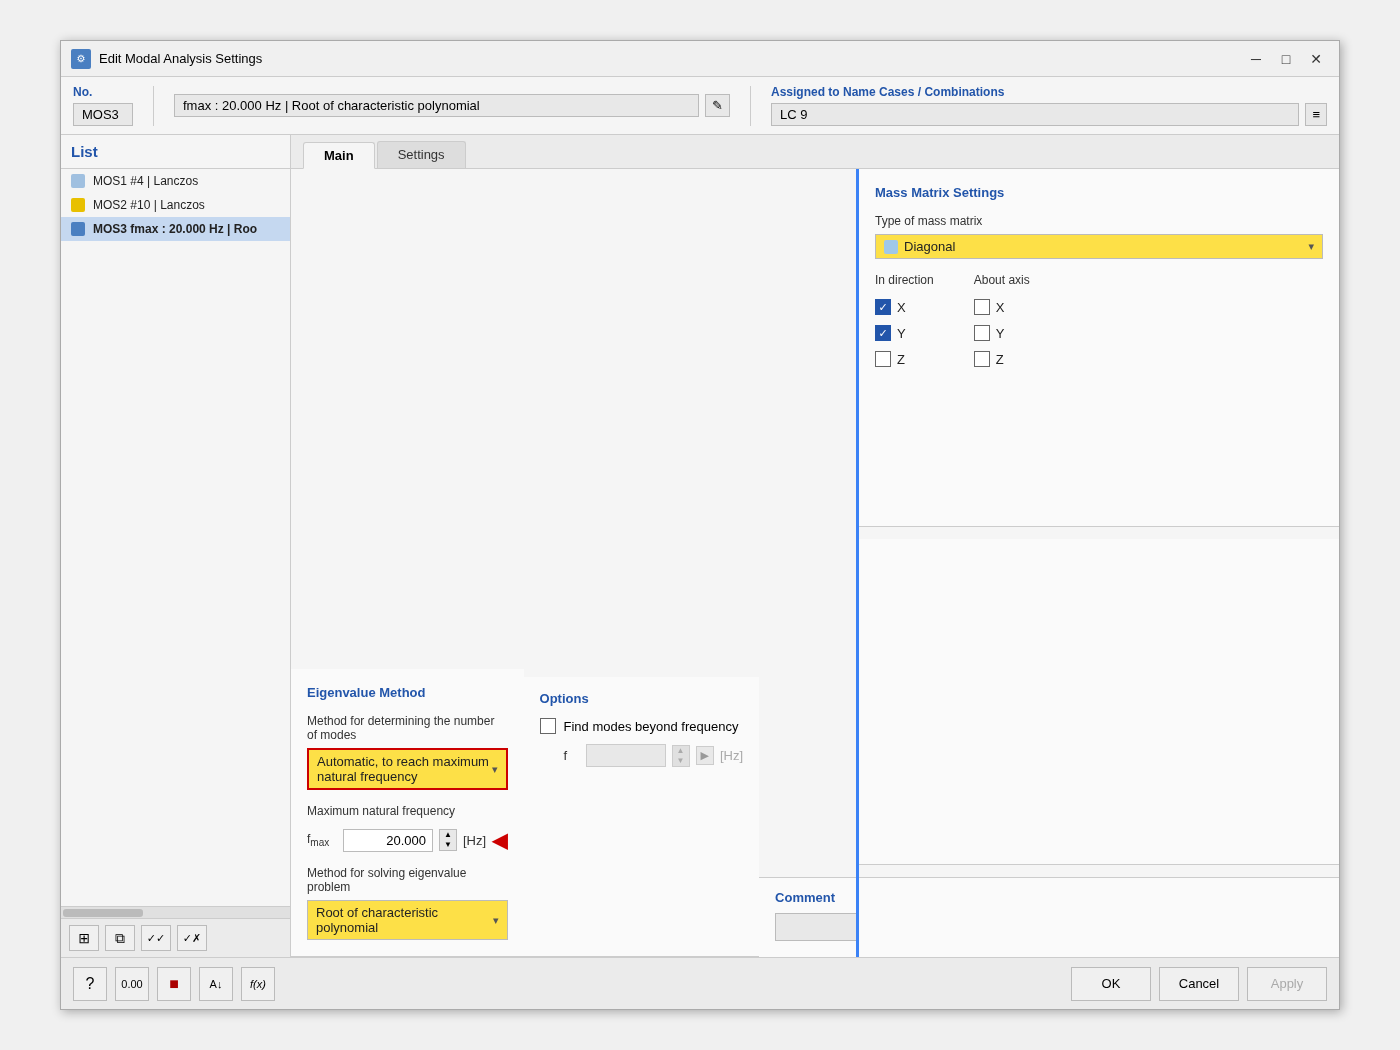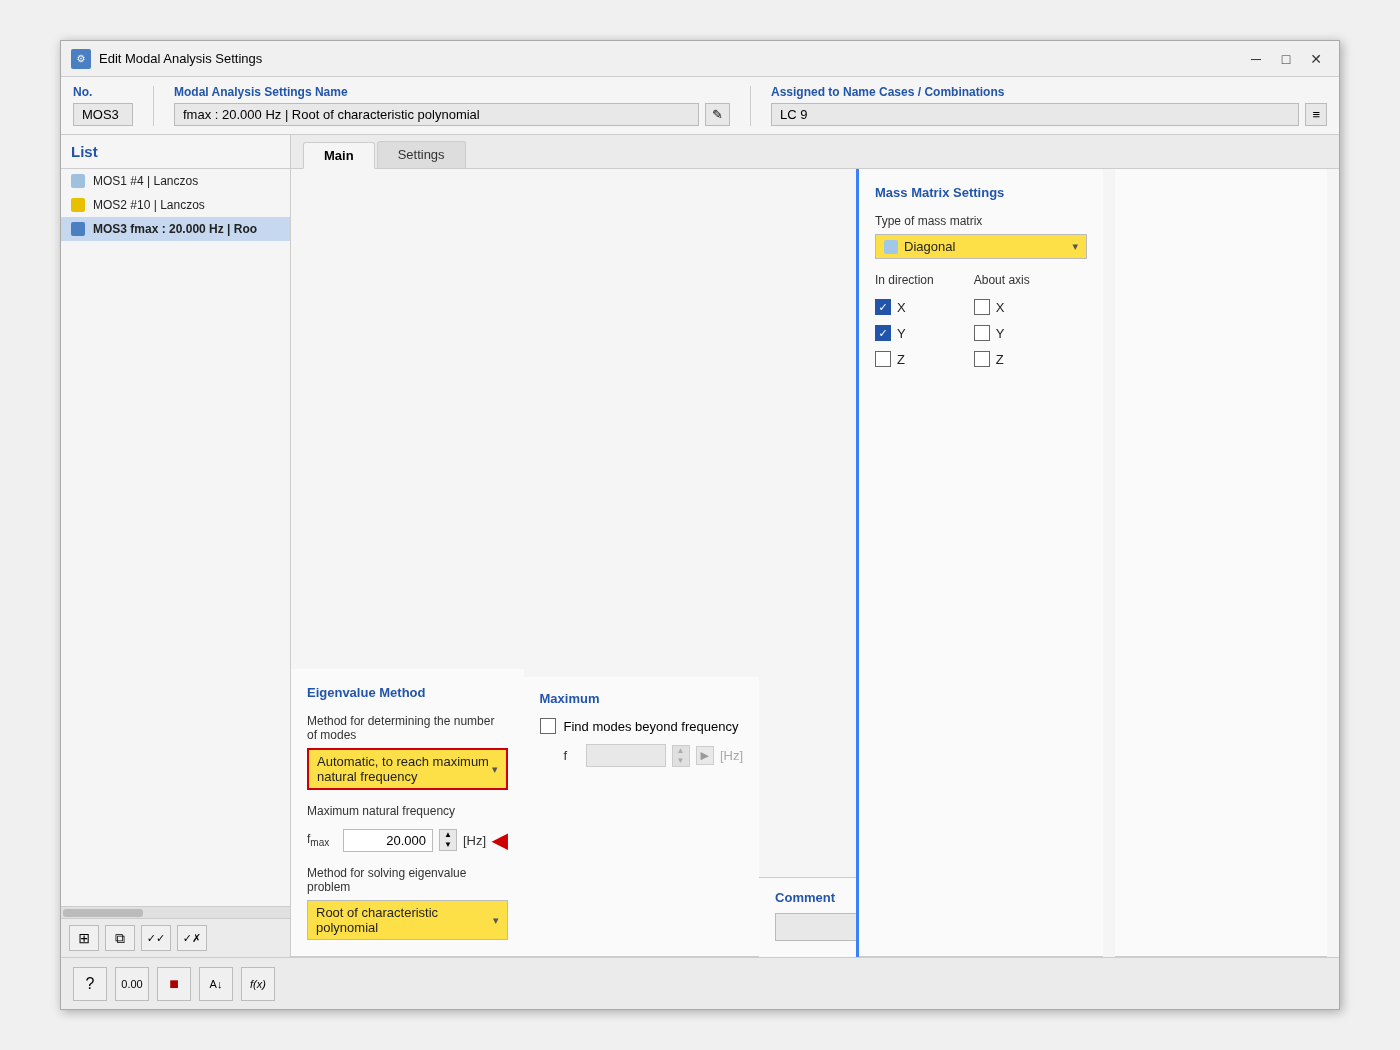--- a/index.html
+++ b/index.html
@@ -259,20 +259,21 @@
       flex: 1;
       border-right: 3px solid #3b82f6;
       display: flex;
       flex-direction: row;
       overflow: hidden;
       align-items: flex-end;
     }
     .section-right {
       width: 480px;
       display: flex;
+      flex-direction: column;
       overflow: hidden;
       gap: 12px;
     }
 
     
     .eigen-section {
       flex: 1;
       padding: 16px;
       border-bottom: 1px solid #ccc;
       background: #fafafa;
@@ -611,21 +612,20 @@
     </div>
   </div>
 
   <div class="header-row">
     <div class="header-col">
       <span class="header-label">No.</span>
       <div class="header-no-box">MOS3</div>
     </div>
     <div class="header-separator"></div>
     <div class="header-col" style="flex:1">
-      <span class="header-label">Modal Analysis Settings Name</span>
       <div class="header-input-row">
         <div class="header-name-box">fmax : 20.000 Hz | Root of characteristic polynomial</div>
         <button class="header-edit-btn">✎</button>
       </div>
     </div>
     <div class="header-separator"></div>
     <div class="header-col lc-section">
       <span class="header-label">Assigned to Name Cases / Combinations</span>
       <div class="header-input-row">
         <div class="header-lc-box">LC 9</div>
@@ -696,21 +696,21 @@
             </div>
 
             <div class="method-label">Method for solving eigenvalue problem</div>
             <div class="dropdown-box">
               <span>Root of characteristic polynomial</span>
               <span class="dropdown-arrow">▾</span>
             </div>
           </div>
 
           <div class="options-section">
-            <div class="options-heading">Maximum</div>
+            <div class="options-heading">Options</div>
 
             <div class="find-modes-row">
               <div class="checkbox-box">
                 <span class="checkbox-check"></span>
               </div>
               <span>Find modes beyond frequency</span>
             </div>
 
             <div class="freq-f-row">
               <span class="f-label">f</span>
@@ -804,14 +804,19 @@
   </div>
 
   <div class="bottom-bar">
     <div class="bottom-left">
       <button class="bottom-icon-btn">?</button>
       <button class="bottom-icon-btn" style="font-size:11px;">0.00</button>
       <button class="bottom-icon-btn" style="color:#aa0000;">■</button>
       <button class="bottom-icon-btn" style="font-size:11px;">A↓</button>
       <button class="bottom-icon-btn" style="font-size:11px; font-style:italic;">f(x)</button>
     </div>
+    <div class="bottom-right">
+      <button class="action-btn">OK</button>
+      <button class="action-btn">Cancel</button>
+      <button class="action-btn disabled">Apply</button>
+    </div>
   </div>
 </div>
 
 </body></html>

